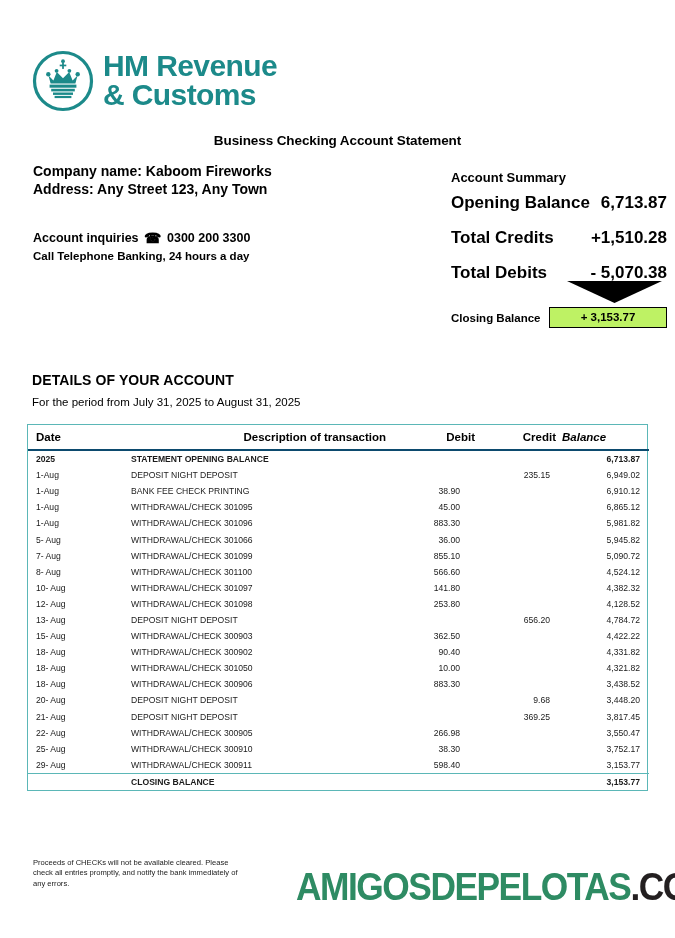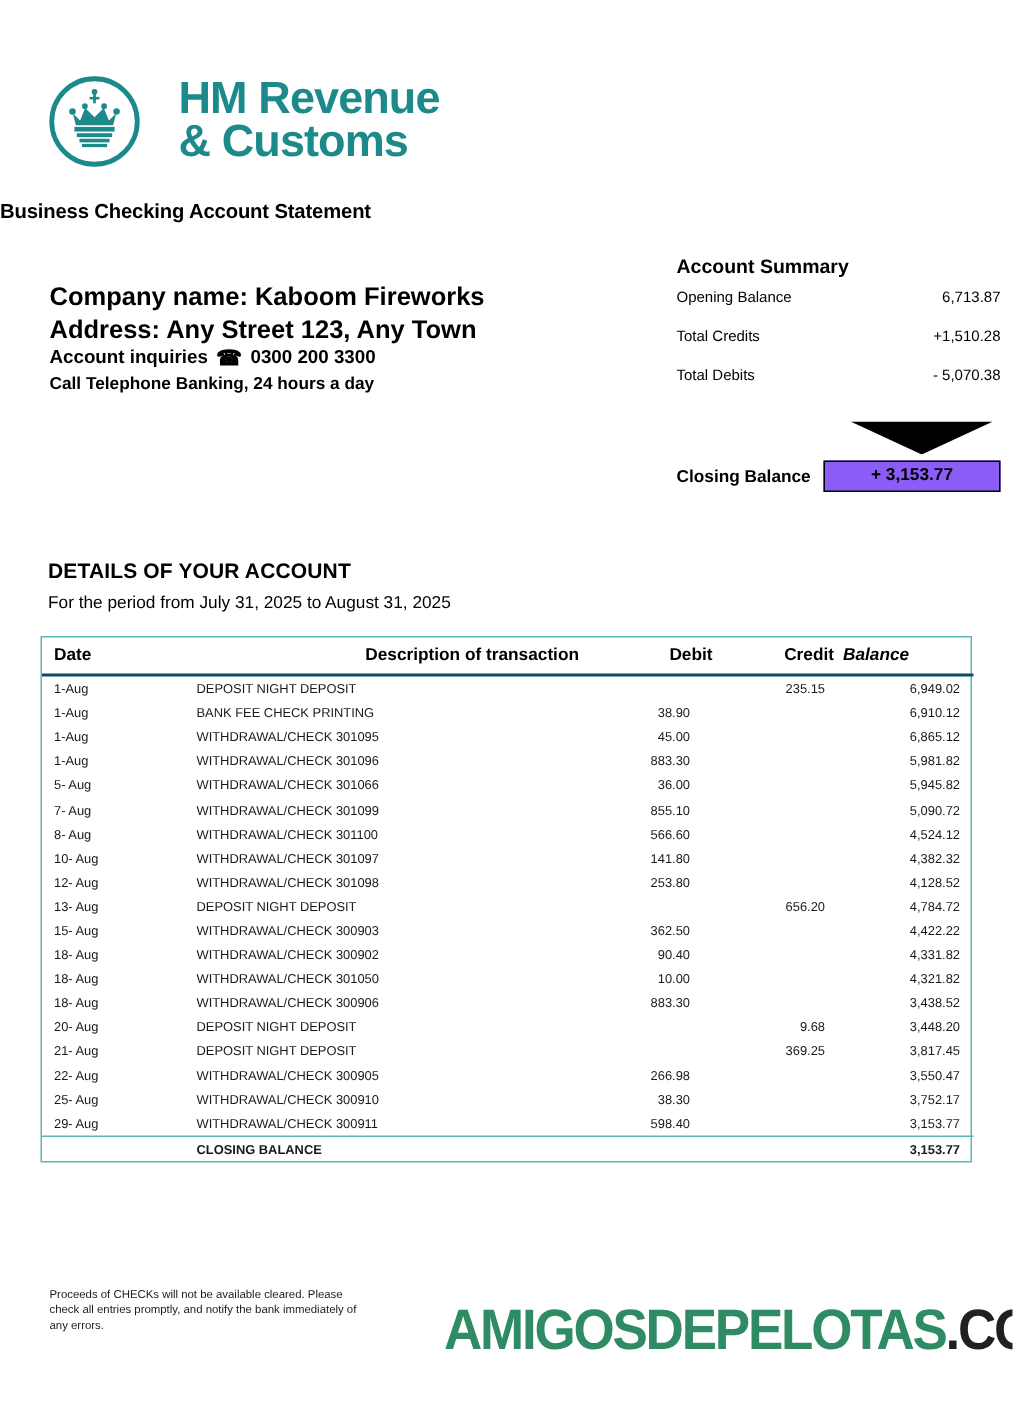--- a/index.html
+++ b/index.html
@@ -16,21 +16,20 @@
     overflow: hidden;
   }
 
   
   .logo-block {
     position: absolute;
     left: 32px;
     top: 50px;
     display: flex;
     align-items: center;
-    gap: 16px;
   }
   .crown-circle {
     width: 62px;
     height: 62px;
     flex: 0 0 62px;
   }
   .logo-words {
     margin-left: 9px;
     color: #1c8a8a;
     font-size: 30px;
@@ -39,34 +38,34 @@
     letter-spacing: -0.6px;
     white-space: nowrap;
   }
   .logo-words .l2 { display: block; }
 
   .doc-title {
     position: absolute;
     left: 0;
     right: 0;
     top: 133px;
+    text-align: center;
     font-size: 13.5px;
     font-weight: bold;
     letter-spacing: -0.1px;
   }
 
   
   .company-block {
     position: absolute;
     left: 33px;
     top: 163px;
-    font-size: 17px;
+    font-size: 14px;
     font-weight: bold;
     line-height: 1.28;
-    margin-top: 24px;
   }
   .inquiries-line {
     position: absolute;
     left: 33px;
     top: 230px;
     font-size: 12.5px;
     font-weight: bold;
     white-space: nowrap;
   }
   .phone-glyph {
@@ -91,22 +90,22 @@
   }
   .summary-title {
     font-size: 13px;
     font-weight: bold;
     margin-bottom: 8px;
   }
   .summary-row {
     display: flex;
     justify-content: space-between;
     align-items: baseline;
-    font-size: 10px;
-    font-weight: normal;
+    font-size: 17px;
+    font-weight: bold;
     margin-bottom: 15px;
   }
   .summary-row .sv { white-space: pre; }
 
   .arrow-wrap {
     position: absolute;
     left: 567px;
     top: 281px;
     width: 95px;
     height: 22px;
@@ -127,21 +126,21 @@
     font-weight: bold;
   }
   .closing-box {
     border: 1px solid #000;
     width: 116px;
     height: 19px;
     line-height: 19px;
     text-align: center;
     font-size: 11.5px;
     font-weight: bold;
-    background: #8b5cf6;
+    background: #bef264;
   }
 
   
   .details-head {
     position: absolute;
     left: 32px;
     top: 372px;
     font-size: 14px;
     font-weight: bold;
     letter-spacing: 0.1px;
@@ -321,20 +320,27 @@
     <thead>
       <tr>
         <th class="th-date">Date</th>
         <th class="th-desc">Description of transaction</th>
         <th class="th-debit">Debit</th>
         <th class="th-credit">Credit</th>
         <th class="th-bal">Balance</th>
       </tr>
     </thead>
     <tbody id="txn-body">
+        <tr class="bold-row">
+          <td class="c-date">2025</td>
+          <td class="c-desc">STATEMENT OPENING BALANCE</td>
+          <td class="c-debit"></td>
+          <td class="c-credit"></td>
+          <td class="c-bal">6,713.87</td>
+        </tr>
         <tr>
           <td class="c-date">1-Aug</td>
           <td class="c-desc">DEPOSIT NIGHT DEPOSIT</td>
           <td class="c-debit"></td>
           <td class="c-credit">235.15</td>
           <td class="c-bal">6,949.02</td>
         </tr>
         <tr>
           <td class="c-date">1-Aug</td>
           <td class="c-desc">BANK FEE CHECK PRINTING</td>

